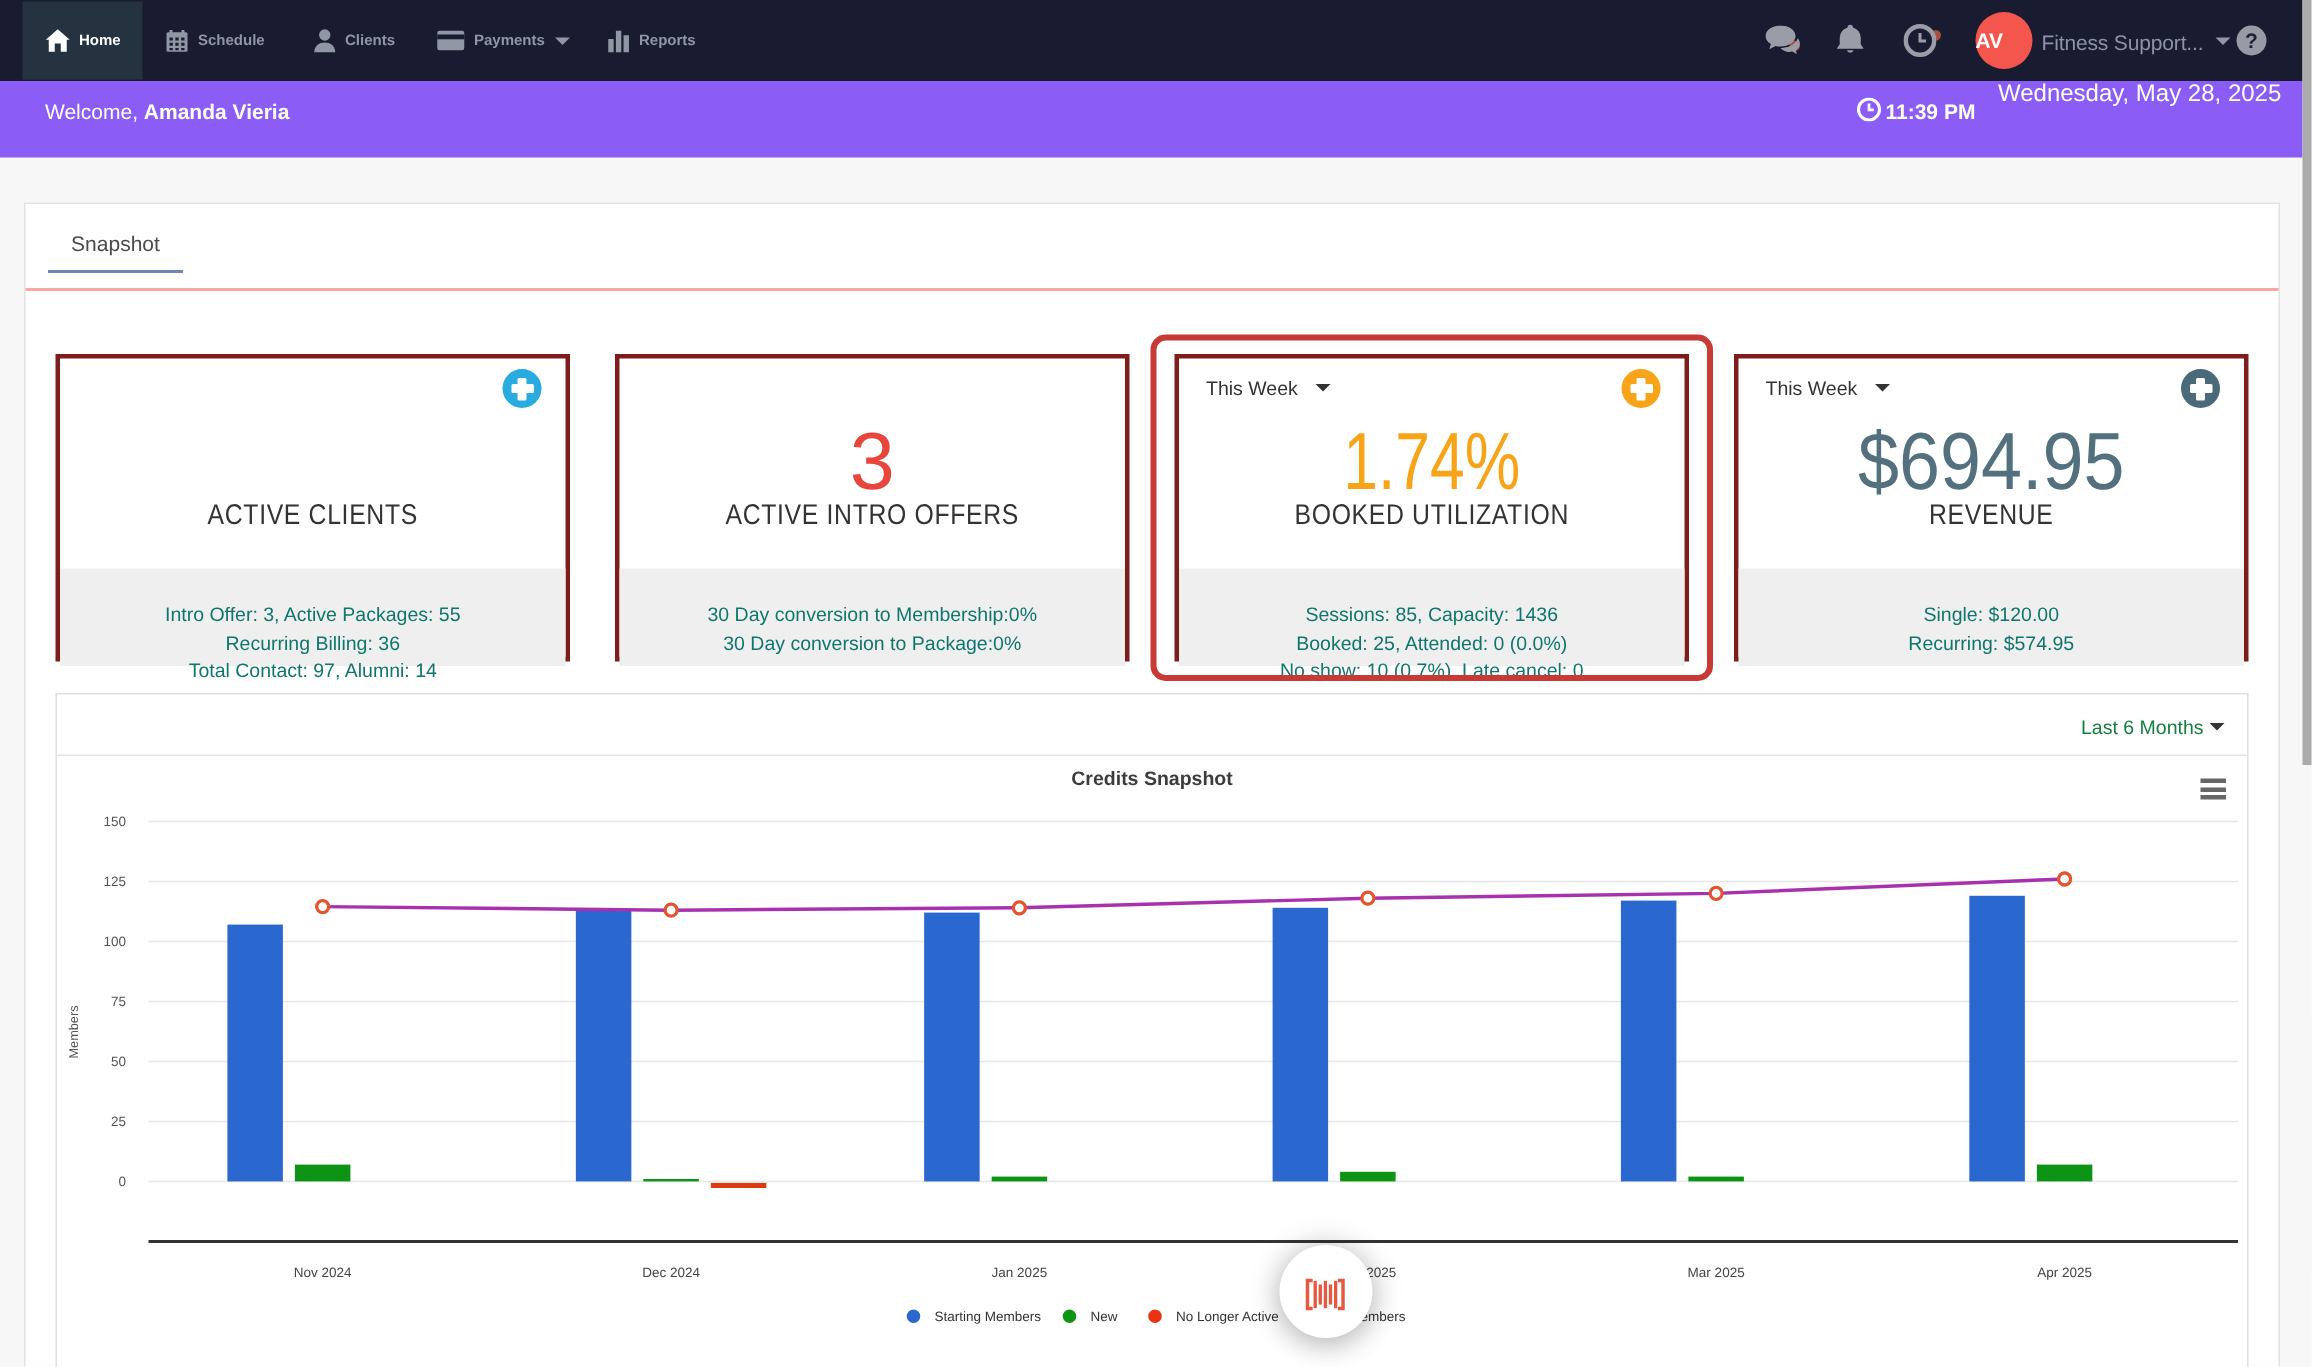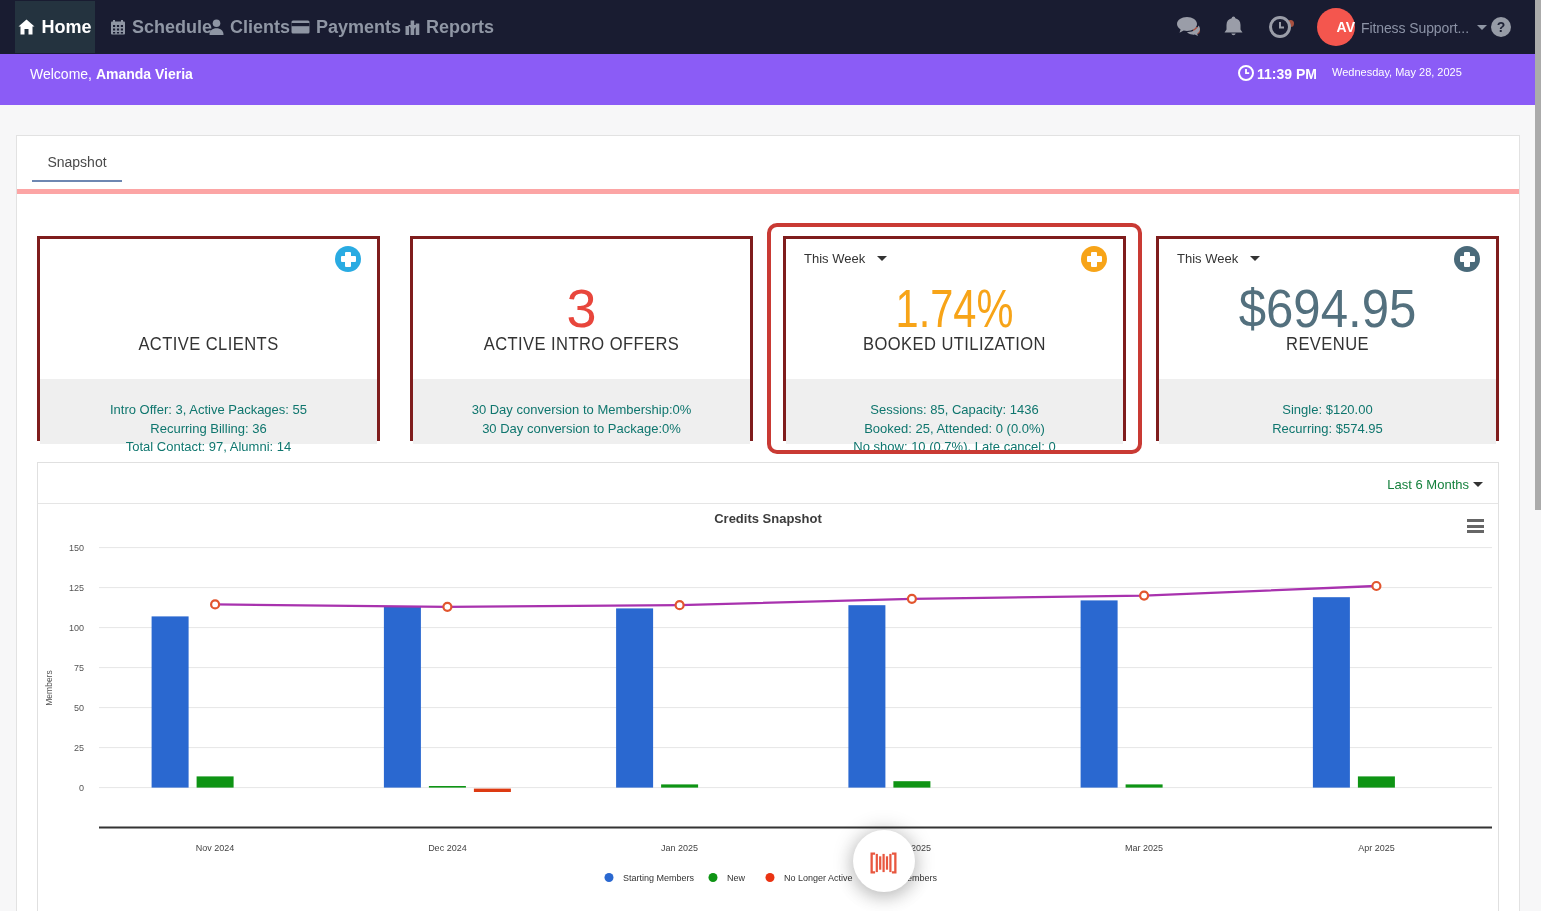--- a/index.html
+++ b/index.html
@@ -3,37 +3,37 @@
 <meta charset="utf-8">
 <style>
 * { margin:0; padding:0; box-sizing:border-box; }
 html,body { width:1541px; height:911px; overflow:hidden; background:#f7f7f8;
   font-family:"Liberation Sans", sans-serif; }
 .abs { position:absolute; }
 
 
 #nav { position:absolute; left:0; top:0; width:1535px; height:54px; background:#191c31; }
 .navitem { position:absolute; top:0; height:54px; display:flex; align-items:center;
-  color:#8f96a4; font-size:18px; font-weight:bold; }
+  color:#8f96a4; font-size:10px; font-weight:bold; }
 .navitem svg { margin-right:6px; }
 #nav-home { left:15px; width:80px; background:#24333f; color:#fff; justify-content:center; top:1px; height:52px;}
 .caret { display:inline-block; width:0; height:0; border-left:5px solid transparent;
   border-right:5px solid transparent; border-top:5px solid #8f96a4; margin-left:7px; }
 
 
 #welcome { position:absolute; left:0; top:54px; width:1535px; height:51px; background:#8b5cf6;
   color:#fff; font-size:14px; }
 #welcome .left { position:absolute; left:30px; top:12px; }
 #welcome .time { position:absolute; left:1257px; top:12px; font-weight:bold; }
-#welcome .date { position:absolute; left:1332px; top:12px; font-size:11px; }
+#welcome .date { position:absolute; left:1332px; top:0; font-size:16px; }
 
 
 #panel { position:absolute; left:16px; top:135px; width:1504px; height:776px;
   background:#fff; border:1px solid #e2e2e2; border-bottom:none; }
-#tabsrow { position:absolute; left:0; top:0; width:100%; height:58px; border-bottom:5px solid #fca5a5; }
+#tabsrow { position:absolute; left:0; top:0; width:100%; height:58px; border-bottom:2px solid #fca5a5; }
 #tab-snapshot { position:absolute; left:15px; top:0; width:90px; height:58px;
   color:#4a4a4a; font-size:14px; text-align:center; line-height:52px; }
 #tab-snapshot .underline { position:absolute; left:0; bottom:12px; width:90px; height:2.5px; background:#6e87b2; }
 
 
 .card { position:absolute; top:100px; width:343px; height:205px; background:#fff; border:3px solid #7f1d1d; }
 .card .num { position:absolute; left:0; top:38px; width:100%; text-align:center;
   font-size:54px; }
 .card .cap { position:absolute; left:0; top:94px; width:100%; text-align:center;
   font-size:19px; color:#333; letter-spacing:0.5px; transform:scaleX(.87); }
@@ -108,21 +108,21 @@
         <path d="M21.5 8.5 C22.5 9.6 23 10.9 22.9 12.3 C22.8 14 21.8 15.5 20.2 16.5 L20.9 19 L17.8 17.4 C17 17.6 16.1 17.7 15.2 17.6 C13 17.4 11.1 16.4 10 15 C11.2 15 14.2 14.8 16.6 13.7 C19 12.6 20.8 10.8 21.5 8.5 Z" fill="#9a9da8"></path>
       </svg></div>
   <div class="abs" style="left:1224px; top:16px;"><svg width="19" height="21" viewBox="0 0 19 21">
         <path d="M9.5 0.5 a1.8 1.8 0 0 1 1.8 1.8 a7 7 0 0 1 5.2 6.7 v4.5 l2 3 H0.5 l2-3 V9 a7 7 0 0 1 5.2-6.7 A1.8 1.8 0 0 1 9.5 0.5 Z" fill="#9a9da8"></path>
         <path d="M7.3 17.5 a2.3 2.3 0 0 0 4.4 0 Z" fill="#9a9da8"></path>
       </svg></div>
   <div class="abs" style="left:1269px; top:16px;"><svg width="22" height="22" viewBox="0 0 22 22">
         <circle cx="11" cy="11" r="9.5" fill="#191c31" stroke="#9a9da8" stroke-width="3"></circle>
         <path d="M11 6 v5.4 h4" fill="none" stroke="#9a9da8" stroke-width="2"></path>
       </svg></div>
-  <div class="abs" style="left:1317px; top:8px; width:38px; height:38px; border-radius:50%; background:#f4564e; color:#fff; font-size:14px; font-weight:bold; text-align:right; line-height:38px;">AV</div>
+  <div class="abs" style="left:1317px; top:8px; width:38px; height:38px; border-radius:50%; background:#f4564e; color:#fff; font-size:14px; font-weight:bold; text-align:left; line-height:38px;">AV</div>
   <div class="abs" style="left:1361px; top:20px; color:#8c93a6; font-size:14px; letter-spacing:-0.1px;">Fitness Support...</div>
   <span class="caret" style="position:absolute; left:1470px; top:25px;"></span>
   <div class="abs" style="left:1491px; top:17px; width:20px; height:20px; border-radius:50%; background:#969ba6; color:#1e2236; font-size:14px; font-weight:bold; text-align:center; line-height:20px;">?</div>
 </div>
 
 <div id="welcome">
   <div class="left">Welcome, <b>Amanda Vieria</b></div>
   <svg style="position:absolute;left:1238px;top:11px" width="16" height="16" viewBox="0 0 16 16">
       <circle cx="8" cy="8" r="7" fill="none" stroke="#fff" stroke-width="2"></circle>
       <path d="M8 4 v4.2 h3.2" fill="none" stroke="#fff" stroke-width="1.8"></path>

